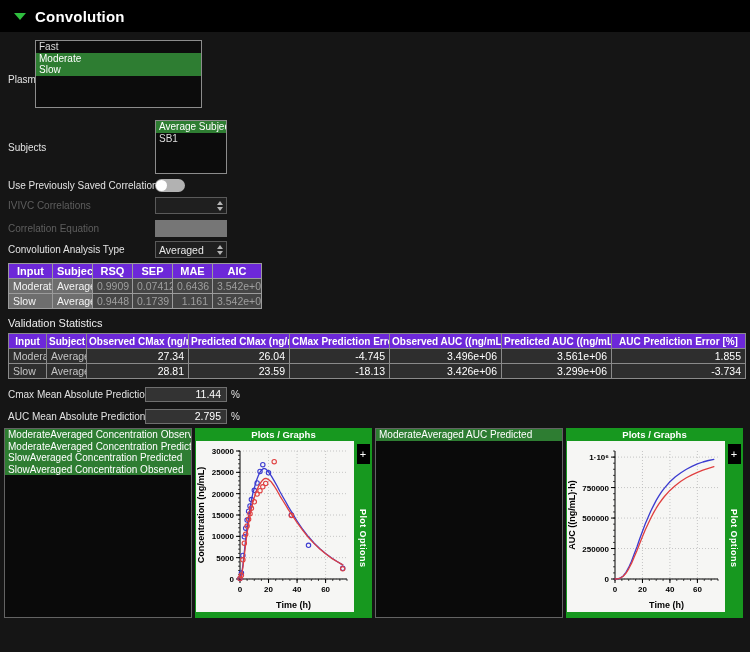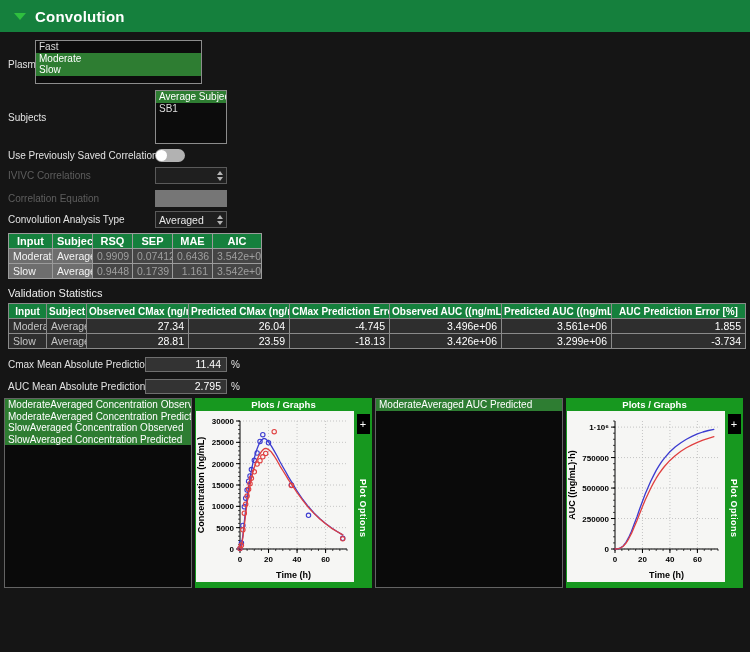--- a/index.html
+++ b/index.html
@@ -3,33 +3,33 @@
 <meta charset="utf-8">
 <style>
   * { box-sizing: border-box; }
   html,body { margin:0; padding:0; }
   body {
     width:750px; height:652px; overflow:hidden;
     background:#151515; color:#e6e6e6;
     font-family:"Liberation Sans", sans-serif; font-size:11px;
   }
   
-  .hdr { height:32px; background:#15803d; display:flex; align-items:center; padding-left:14px; gap:9px; }
+  .hdr { height:32px; background:#000000; display:flex; align-items:center; padding-left:14px; gap:9px; }
   .tri { width:0; height:0; border-left:6px solid transparent; border-right:6px solid transparent; border-top:7px solid #2fbf3f; }
   .hdr h1 { margin:0; font-size:15px; font-weight:bold; color:#fff; letter-spacing:.2px; }
 
   
   .form { padding:8px 0 0 8px; }
   .frow { display:flex; align-items:center; }
   .flabel { font-size:10px; color:#e2e2e2; white-space:nowrap; flex:none; }
   .flabel.disabled { color:#5e5e5e; }
   .w27 { width:27px; } .w147 { width:147px; }
 
   .listbox { background:#0c0c0c; border:1px solid #8c8c8c; overflow:hidden; }
-  .inputs-box { width:167px; height:44px; margin-bottom:4px; }
+  .inputs-box { width:167px; height:68px; margin-bottom:10px; }
   .subjects-box { width:72px; height:54px; }
   .list-item { font-size:10px; line-height:11.5px; padding:0 3px; color:#ddd; white-space:nowrap; overflow:hidden; }
   .list-item.selected { background:#2e7d32; color:#fff; }
 
   .mb5{margin-bottom:5px} .mb6{margin-bottom:6px} .mb4{margin-bottom:4px} .mb7{margin-bottom:7px} .mb2{margin-bottom:2px} .mb8{margin-bottom:8px}
 
   .toggle { width:30px; height:13px; border-radius:7px; background:#b2b2b2; position:relative; flex:none; cursor:pointer; }
   .toggle .knob { position:absolute; left:1px; top:1px; width:11px; height:11px; border-radius:50%; background:#fff; }
 
   .select { width:72px; height:17px; background:#1f1f1f; border:1px solid #5a5a5a; display:flex; align-items:center; justify-content:space-between; padding:0 3px; font-size:10.5px; color:#e8e8e8; }
@@ -37,21 +37,21 @@
   .sp-u { width:0;height:0;border-left:3px solid transparent;border-right:3px solid transparent;border-bottom:4px solid #b5b5b5; }
   .sp-d { width:0;height:0;border-left:3px solid transparent;border-right:3px solid transparent;border-top:4px solid #b5b5b5; }
   .eq-box { width:72px; height:17px; background:#767676; border:1px solid #767676; }
 
   .btn { background:#0a0a0a; color:#fff; border:1px solid #e8e8e8; border-radius:3px; font-size:11px; font-family:inherit; padding:2px 10px; height:20px; line-height:14px; cursor:pointer; }
 
   .sec-title { font-size:11px; color:#ededed; margin:0 0 4px 0; }
 
   table { border-collapse:collapse; table-layout:fixed; }
   th,td { border:1px solid #9b9b9b; padding:1px 4px; height:15px; white-space:nowrap; overflow:hidden; }
-  th { background:#15803d; color:#fff; font-weight:bold; text-align:center; font-size:11px; }
+  th { background:#6d28d9; color:#fff; font-weight:bold; text-align:center; font-size:11px; }
   .t1 { width:253px; }
   .t2 { width:737px; }
   .t2 th { font-size:10px; padding:1px 2px; border-color:#8a8a8a; }
   td { font-size:10.5px; }
   .t1 td.lbl { background:#6e6e6e; color:#f4f4f4; text-align:left; }
   .t1 td.num { background:#454545; color:#9f9f9f; text-align:right; }
   .t2 td { background:#2e2e2e; border-color:#8a8a8a; }
   .t2 td.lbl { color:#c4c4c4; text-align:left; }
   .t2 td.num { color:#fff; text-align:right; }
 
@@ -231,22 +231,22 @@
     <div class="err-box">2.795</div>
     <span class="unit">%</span>
   </div>
 </main>
 
 <section class="bottom">
 
   <div class="series-list">
       <div class="list-item selected">ModerateAveraged Concentration Observed</div>
       <div class="list-item selected">ModerateAveraged Concentration Predicted</div>
+      <div class="list-item selected">SlowAveraged Concentration Predicted</div>
       <div class="list-item selected">SlowAveraged Concentration Observed</div>
-      <div class="list-item selected">SlowAveraged Concentration Predicted</div>
     </div>
 
   <div class="plot-panel">
     <div class="plot-header">Plots / Graphs</div>
     <div class="plot-body">
       <svg class="chart" width="158" height="171" viewBox="0 0 158 171">
           <rect x="0" y="0" width="158" height="171" fill="#f6f6f4"></rect>
           <line x1="44" y1="138" x2="151" y2="138" stroke="#b9b9b9" stroke-width="0.8" stroke-dasharray="1,2"></line>
           <line x1="44" y1="116.66666666666667" x2="151" y2="116.66666666666667" stroke="#b9b9b9" stroke-width="0.8" stroke-dasharray="1,2"></line>
           <line x1="44" y1="95.33333333333334" x2="151" y2="95.33333333333334" stroke="#b9b9b9" stroke-width="0.8" stroke-dasharray="1,2"></line>

